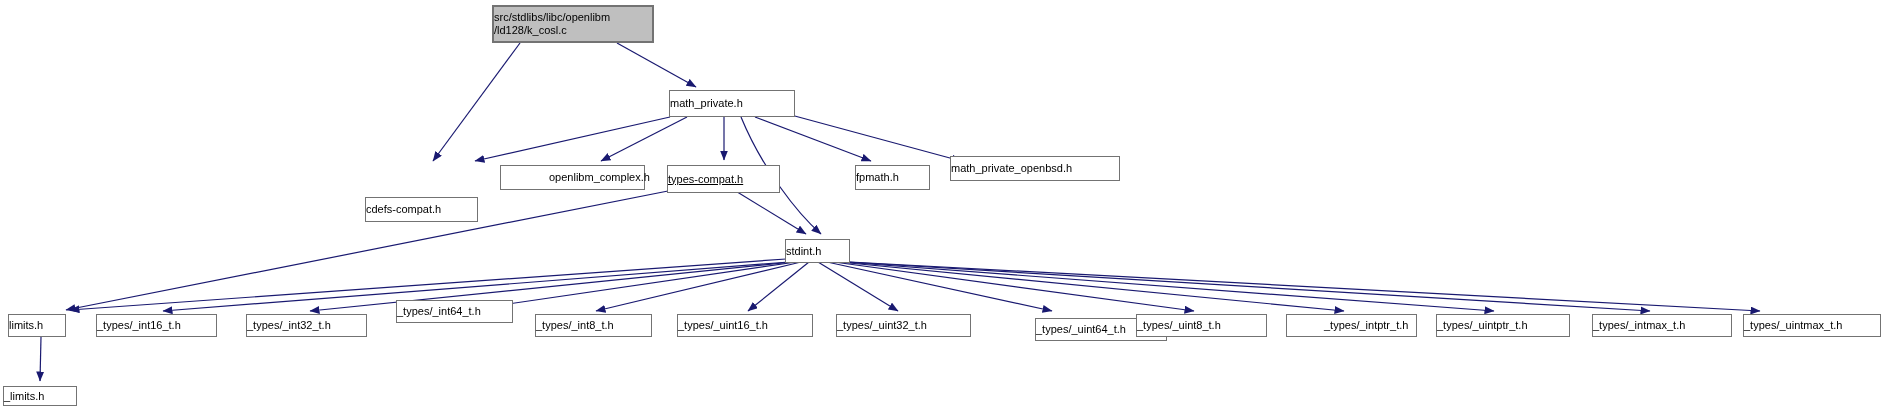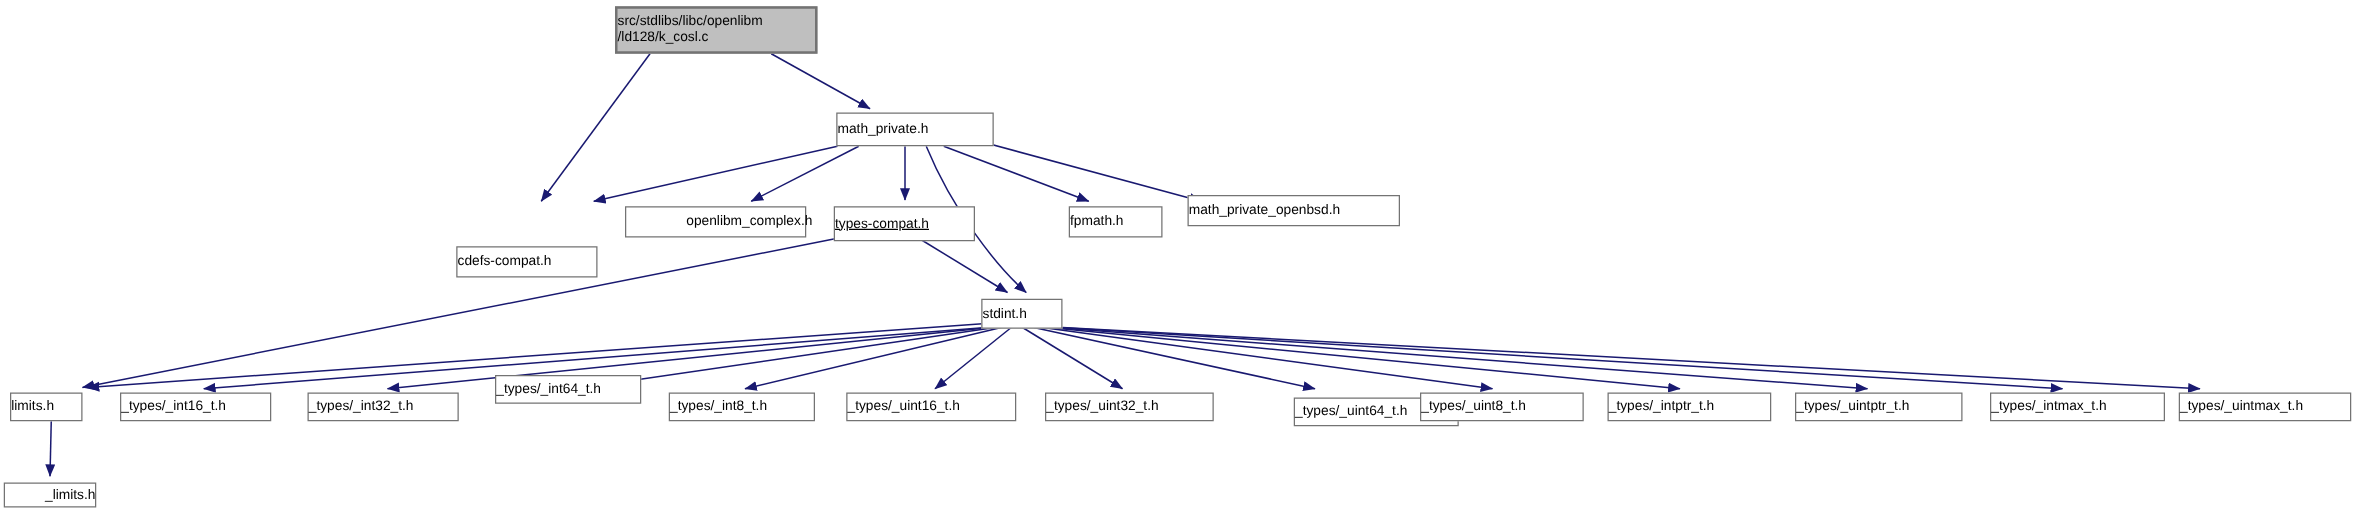--- a/index.html
+++ b/index.html
@@ -132,29 +132,29 @@
       </div>
       <div class="graph-node" style="left: 836px; top: 314px; width: 135px; height: 23px;">
         <span>_types/_uint32_t.h</span>
       </div>
       <div class="graph-node" style="left: 992px; top: 318px; width: 132px; height: 23px; margin-left: 43px;">
         <span>_types/_uint64_t.h</span>
       </div>
       <div class="graph-node" style="left: 1136px; top: 314px; width: 131px; height: 23px;">
         <span>_types/_uint8_t.h</span>
       </div>
-      <div class="graph-node" style="left: 1286px; top: 314px; width: 131px; height: 23px;">
+      <div class="graph-node" style="left: 1286px; top: 314px; width: 131px; height: 23px; padding-left: 37px;">
         <span>_types/_intptr_t.h</span>
       </div>
       <div class="graph-node" style="left: 1436px; top: 314px; width: 134px; height: 23px;">
         <span>_types/_uintptr_t.h</span>
       </div>
       <div class="graph-node" style="left: 1592px; top: 314px; width: 140px; height: 23px;">
         <span>_types/_intmax_t.h</span>
       </div>
       <div class="graph-node" style="left: 1743px; top: 314px; width: 138px; height: 23px;">
         <span>_types/_uintmax_t.h</span>
       </div>
-      <div class="graph-node" style="left: 3px; top: 386px; width: 74px; height: 20px; padding-left: 32px;">
+      <div class="graph-node" style="left: 3px; top: 386px; width: 74px; height: 20px;">
         <span>_limits.h</span>
       </div>
     </div>
 </div>
 
 </body></html>

